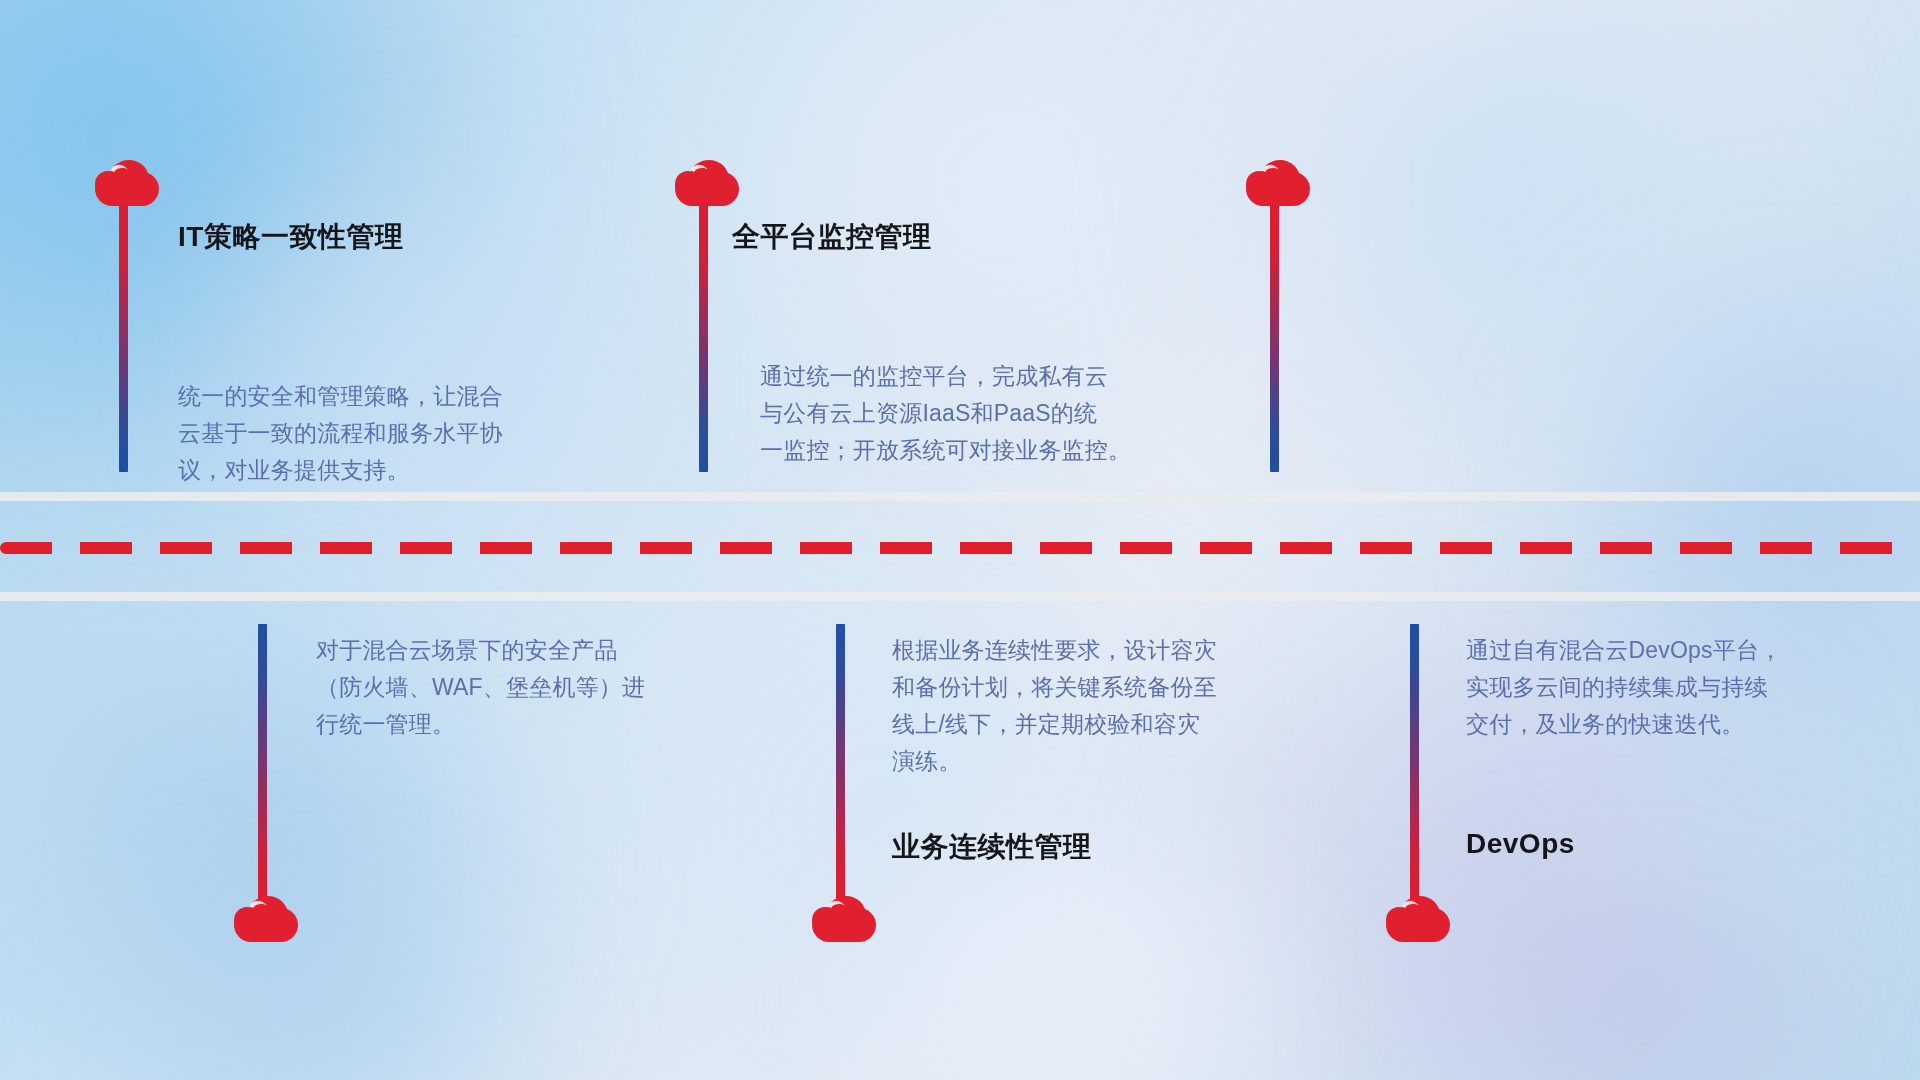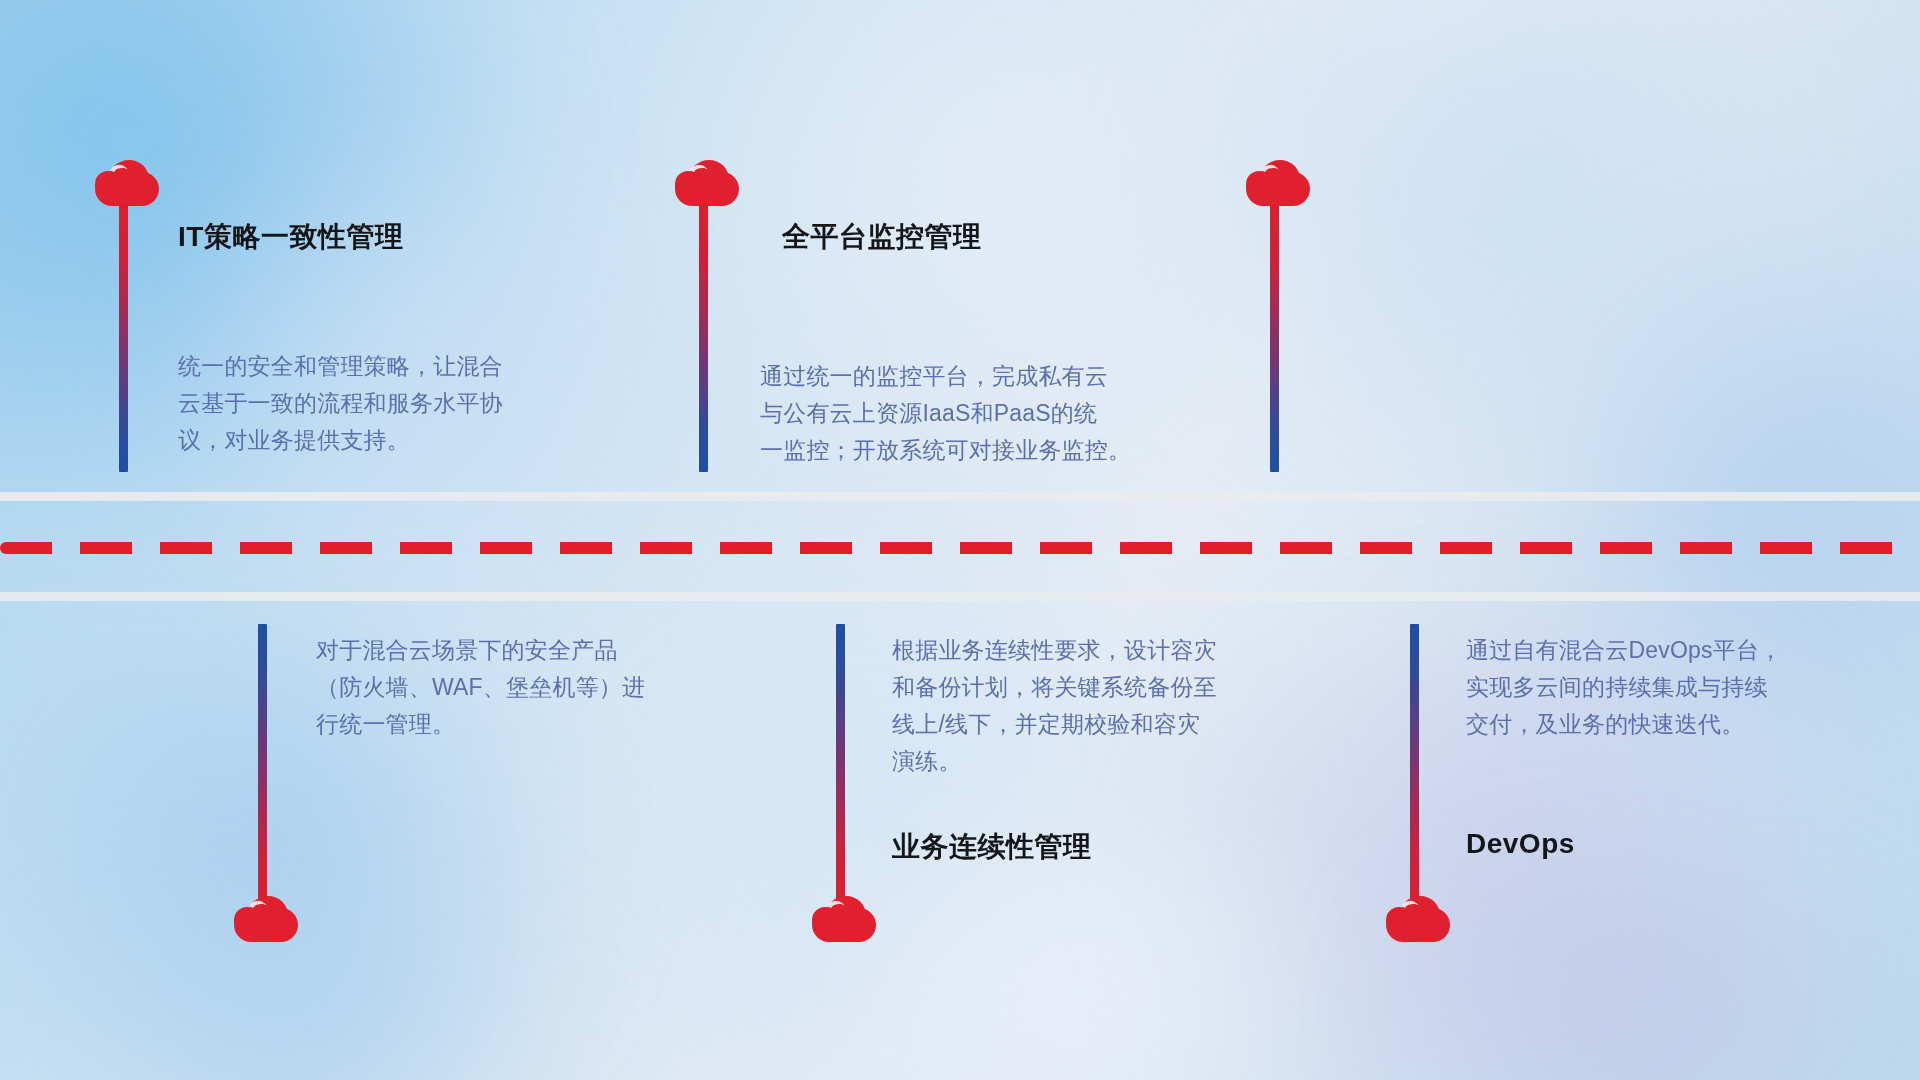--- a/index.html
+++ b/index.html
@@ -114,32 +114,32 @@
 <div id="stage">
 
   <div class="cloud" style="left:95px; top:160px;">
     <div class="body"></div>
       <div class="lobe"></div>
       <div class="nub"></div>
       <div class="shine"></div>
   </div>
   <div class="bar down" style="left:119px; top:204px; height:268px;"></div>
   <div class="heading" style="left:178px; top:218px;">IT策略一致性管理</div>
-  <div class="para" style="left:178px; top:348px; width:430px;">统一的安全和管理策略，让混合
+  <div class="para" style="left:178px; top:378px; width:430px;">统一的安全和管理策略，让混合
 云基于一致的流程和服务水平协
 议，对业务提供支持。</div>
 
   <div class="cloud" style="left:675px; top:160px;">
     <div class="body"></div>
       <div class="lobe"></div>
       <div class="nub"></div>
       <div class="shine"></div>
   </div>
   <div class="bar down" style="left:699px; top:204px; height:268px;"></div>
-  <div class="heading" style="left:782px; top:218px;">全平台监控管理</div>
+  <div class="heading" style="left:732px; top:218px;">全平台监控管理</div>
   <div class="para" style="left:760px; top:358px; width:450px;">通过统一的监控平台，完成私有云
 与公有云上资源IaaS和PaaS的统
 一监控；开放系统可对接业务监控。</div>
 
   <div class="cloud" style="left:1246px; top:160px;">
     <div class="body"></div>
       <div class="lobe"></div>
       <div class="nub"></div>
       <div class="shine"></div>
   </div>

